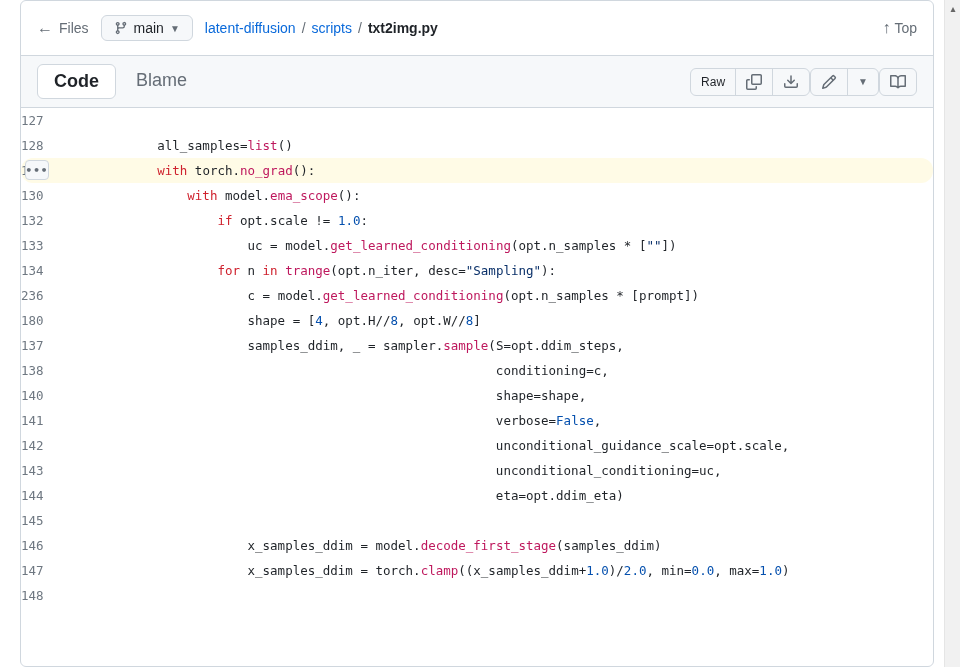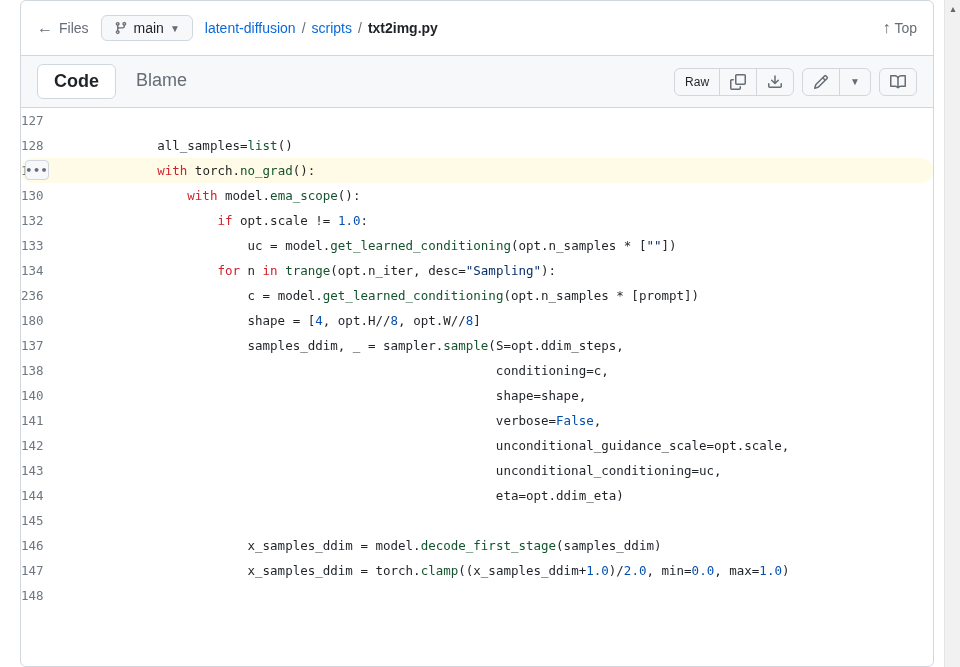--- a/index.html
+++ b/index.html
@@ -119,21 +119,20 @@
     .tab.active {
       background: #ffffff;
       border: 1px solid #d0d7de;
       color: #1f2328;
       font-weight: 600;
     }
     .toolbar-spacer { flex: 1; }
     .toolbar-right {
       display: flex;
       align-items: center;
-      gap: 8px;
     }
     .btn-group {
       display: flex;
       border: 1px solid #d0d7de;
       border-radius: 6px;
       background: #f6f8fa;
       overflow: hidden;
     }
     .btn-group > * {
       padding: 5px 10px;
@@ -179,21 +178,21 @@
       color: #6e7781;
       user-select: none;
       flex-shrink: 0;
     }
     .code {
       white-space: pre;
       flex: 1;
       padding-left: 14px;
     }
     .tok-kw { color: #cf222e; }
-    .tok-fn { color: #14532d; }
+    .tok-fn { color: #be185d; }
     .tok-const { color: #0550ae; }
     .tok-num { color: #0550ae; }
     .tok-str { color: #0a3069; }
     .tok-op { color: #1f2328; }
     .ellipsis-badge {
       position: absolute;
       left: 4px;
       width: 24px;
       height: 20px;
       border: 1px solid #d0d7de;

